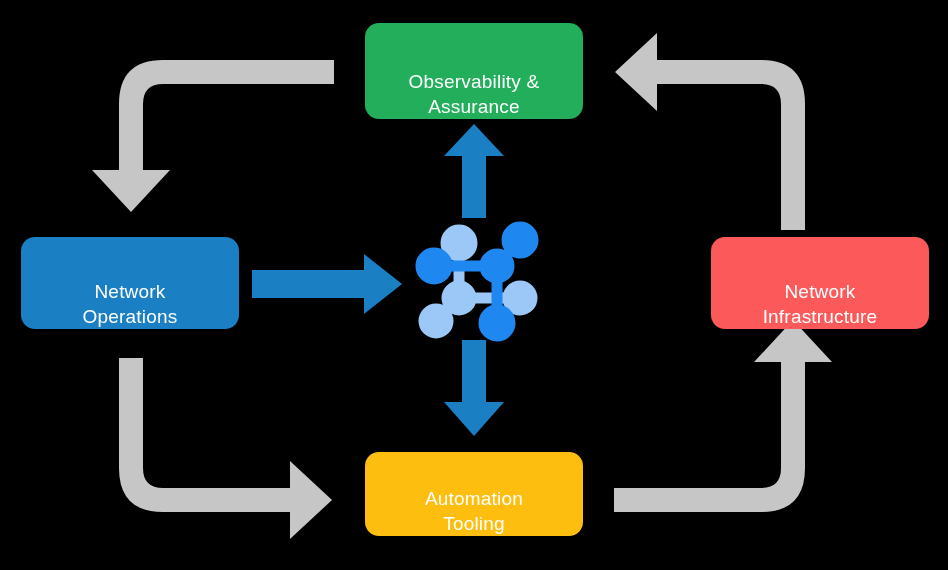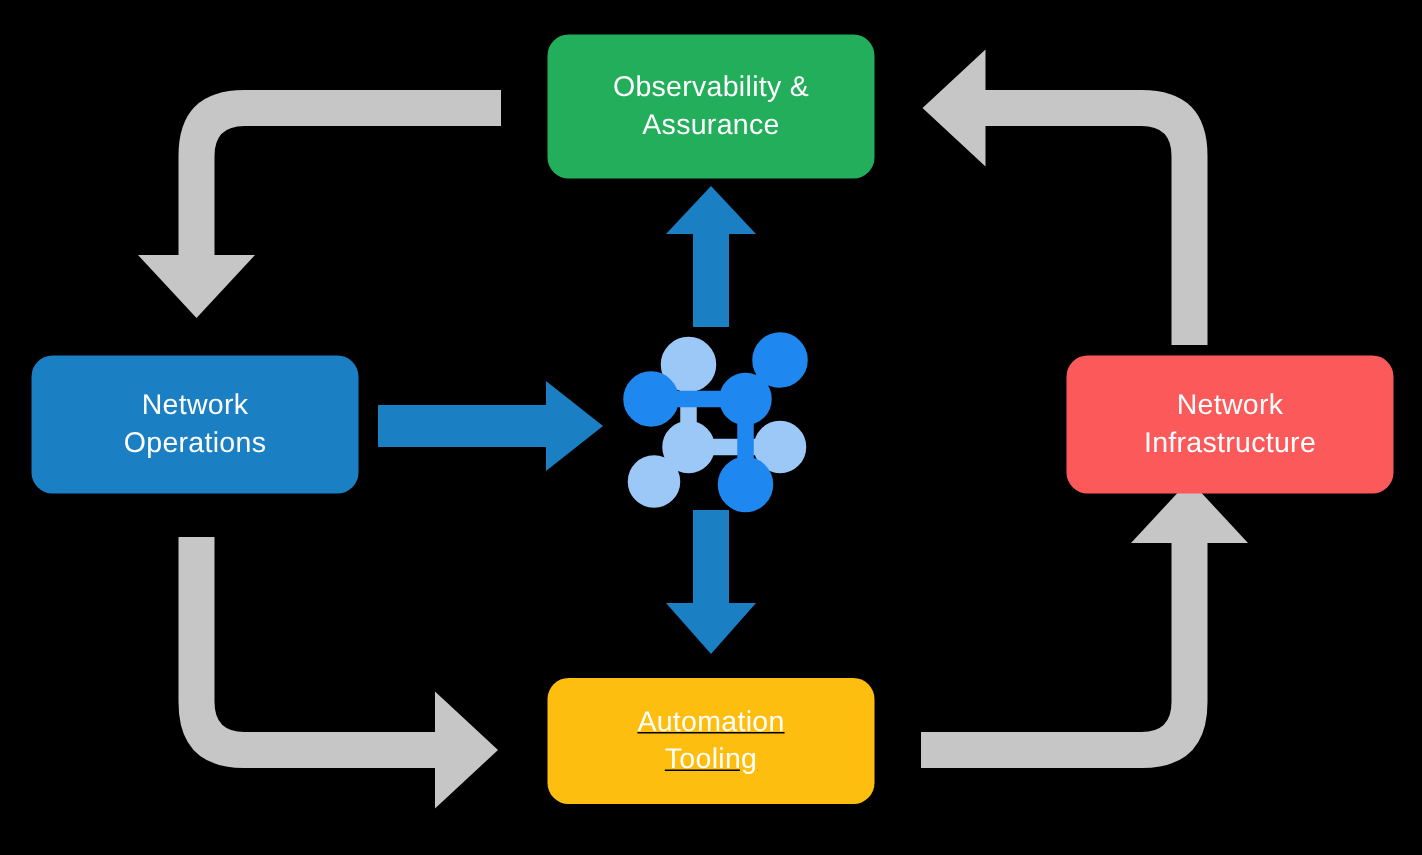--- a/index.html
+++ b/index.html
@@ -1,20 +1,20 @@
 <!DOCTYPE html>
 <html><head>
 <meta charset="utf-8">
 <style>
   html,body{margin:0;padding:0;background:#000;}
   body{width:948px;height:570px;overflow:hidden;font-family:"Liberation Sans",sans-serif;}
   #stage{position:relative;width:948px;height:570px;background:#000;}
   #stage svg.layer{position:absolute;left:0;top:0;width:948px;height:570px;}
 
-  .node-box{position:absolute;display:flex;align-items:center;justify-content:center;
+  .node-box{position:absolute;display:flex;align-items:flex-end;justify-content:center;
     border-radius:14px;box-sizing:border-box;text-align:center;}
   .node-label{color:#ffffff;font-size:19px;line-height:1.32;font-weight:400;
     font-family:"Liberation Sans",sans-serif;white-space:pre-line;letter-spacing:.2px;}
 
   #box-observability{left:365px;top:23px;width:218px;height:96px;}
   #box-operations  {left:21px; top:237px;width:218px;height:92px;}
   #box-infrastructure{left:711px;top:237px;width:218px;height:92px;}
   #box-automation  {left:365px;top:452px;width:218px;height:84px;}
 </style>
 </head>
@@ -71,21 +71,21 @@
   <div class="node-box" id="box-observability" style="background:#22AE5A;">
     <div class="node-label">Observability &amp;
 Assurance</div>
   </div>
 
   <div class="node-box" id="box-infrastructure" style="background:#FC5A5A;">
     <div class="node-label">Network
 Infrastructure</div>
   </div>
 
-  <div class="node-box" id="box-automation" style="background:#FEBE10;text-decoration:underline;">
+  <div class="node-box" id="box-automation" style="background:#FEBE10;">
     <div class="node-label">Automation
 Tooling</div>
   </div>
 
   <div class="node-box" id="box-operations" style="background:#1B7FC4;">
     <div class="node-label">Network
 Operations</div>
   </div>
 
 </div>

